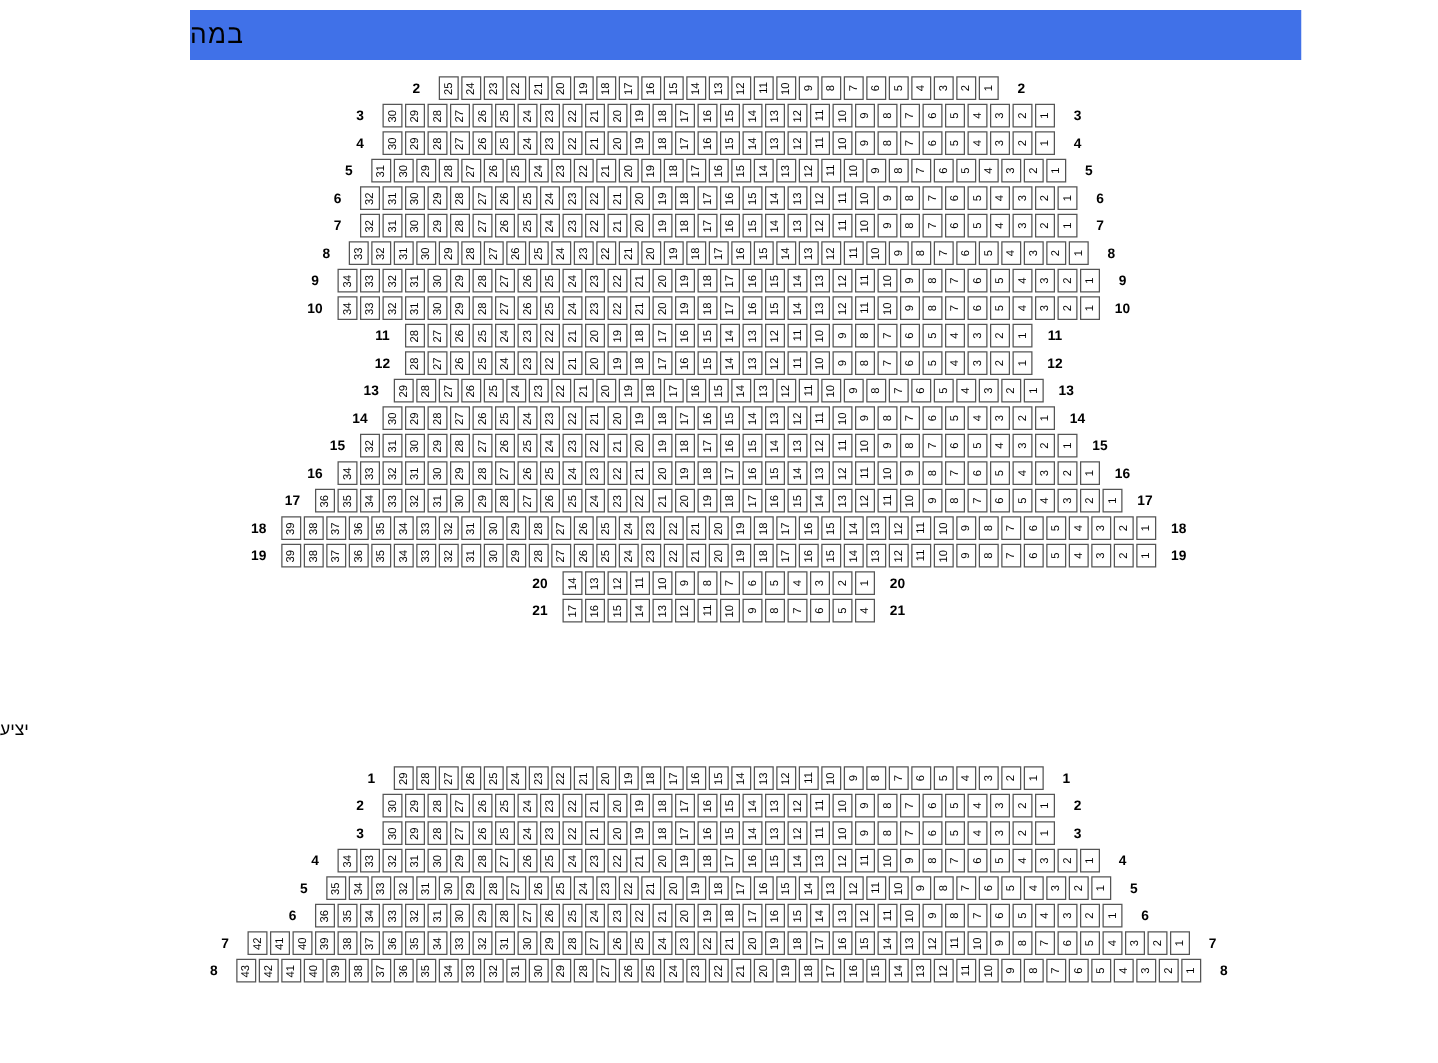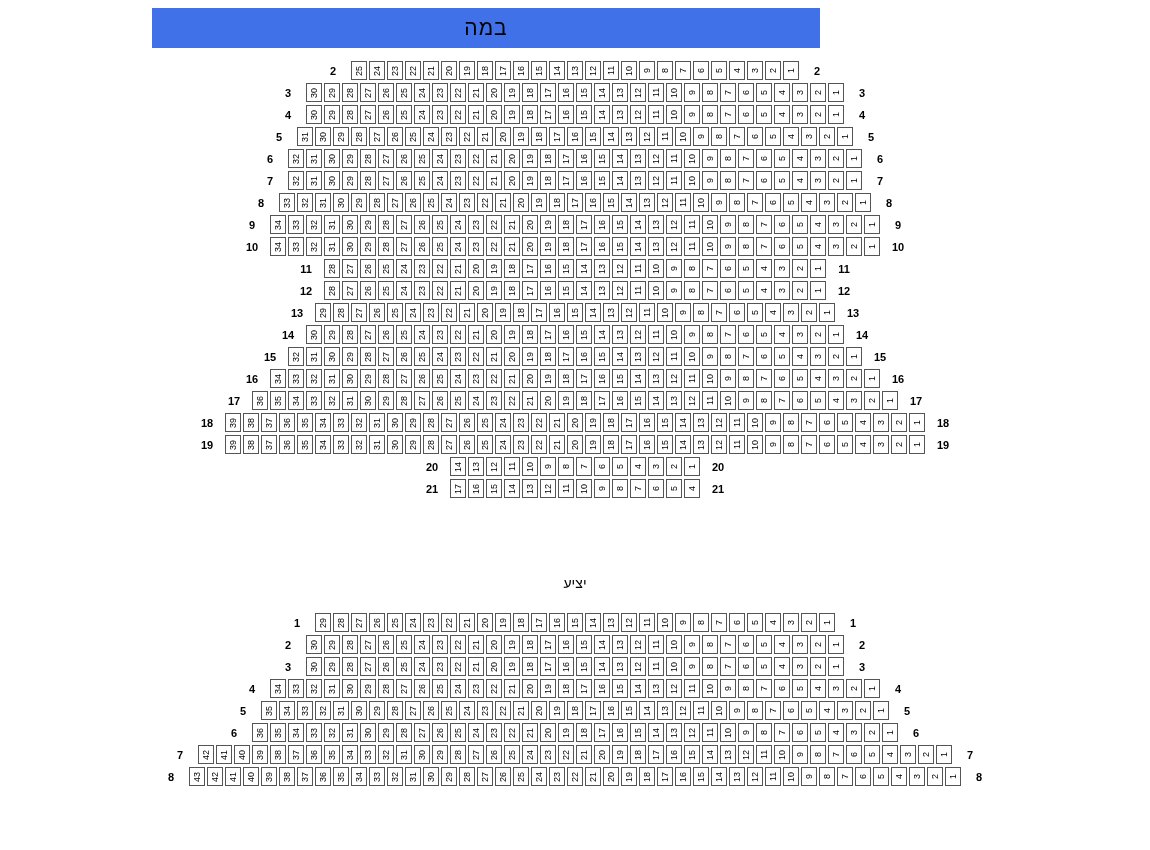--- a/index.html
+++ b/index.html
@@ -9,37 +9,36 @@
     background:#ffffff;
     font-family:"Liberation Sans", sans-serif;
     font-size:11px;
     color:#000;
     overflow:hidden;
     position:relative;
   }
   .stage{
     position:absolute;
     left:152px; top:8px;
-    width:668px; height:40px;
+    width:889px; height:40px;
     background:#4071e8;
     color:#000;
     font-size:21px;
-    display:flex;align-items:center;justify-content:center;
+    display:flex;align-items:center;
     letter-spacing:1px;
   }
   .section{
     position:absolute;
     left:0; width:1150px;
   }
   #floor-section{ top:60px; }
   #balcony-label{
     position:absolute;
     left:0;width:1150px;
     top:575px;
-    text-align:center;
     font-size:14px;
     font-weight:normal;
   }
   #balcony-section{ top:612px; }
 
   .row{
     display:flex;
     align-items:center;
     justify-content:center;
     height:21px;

